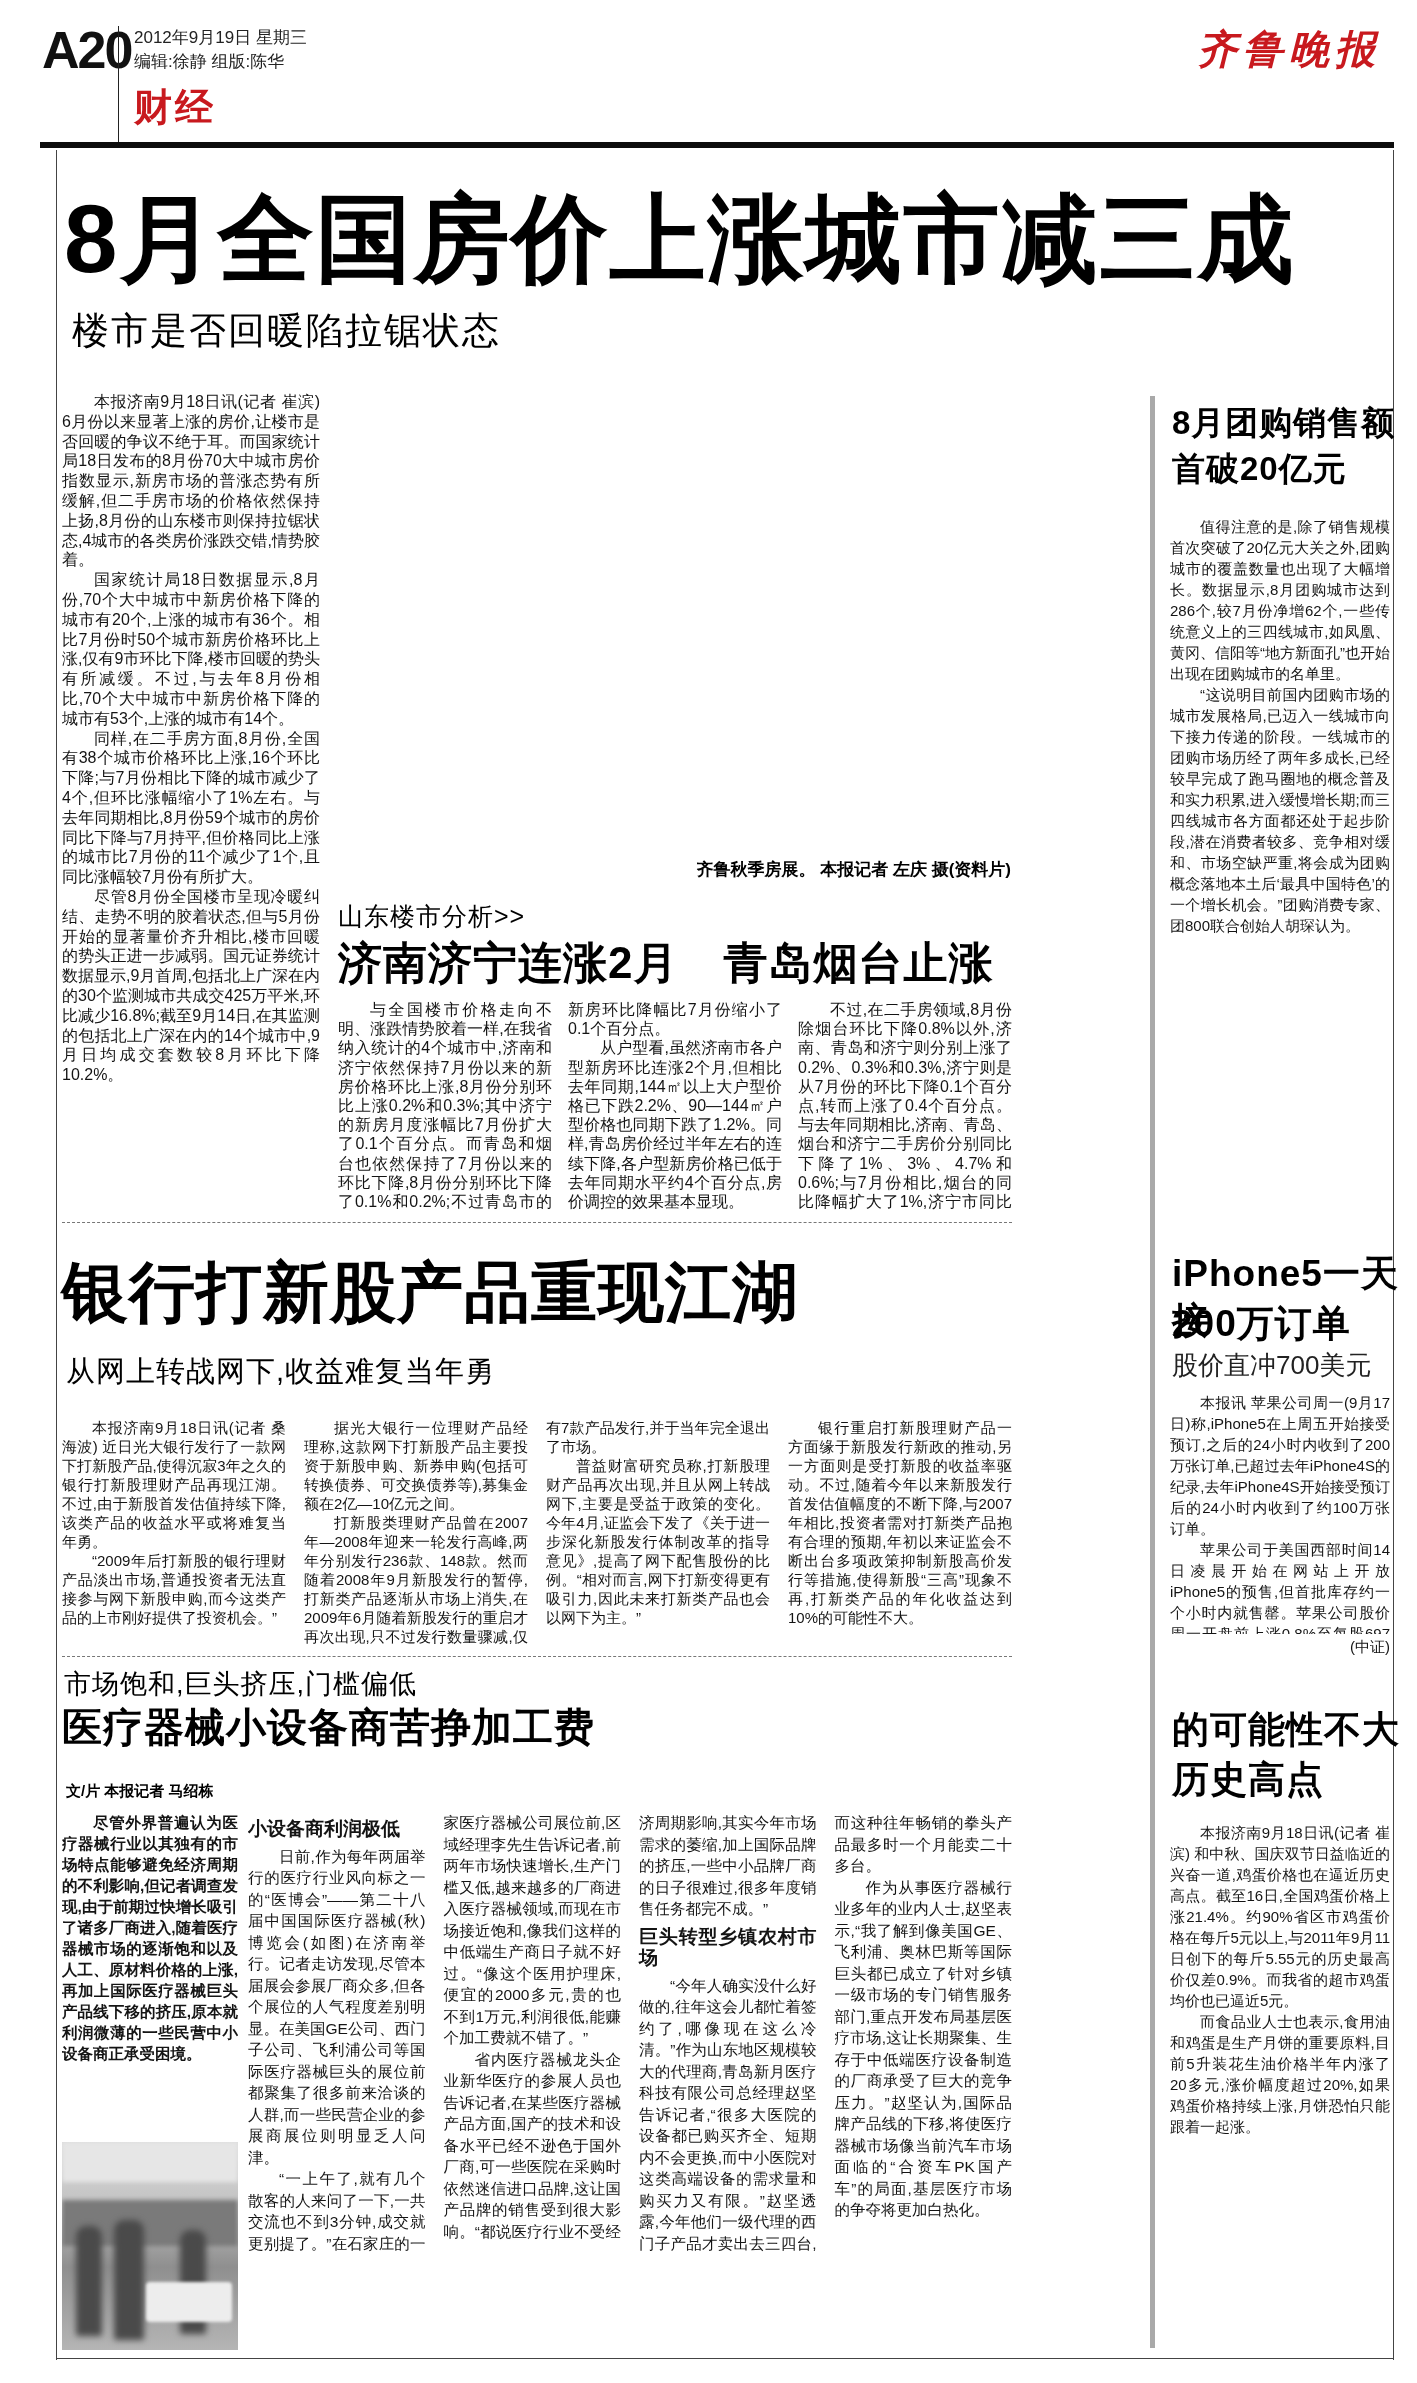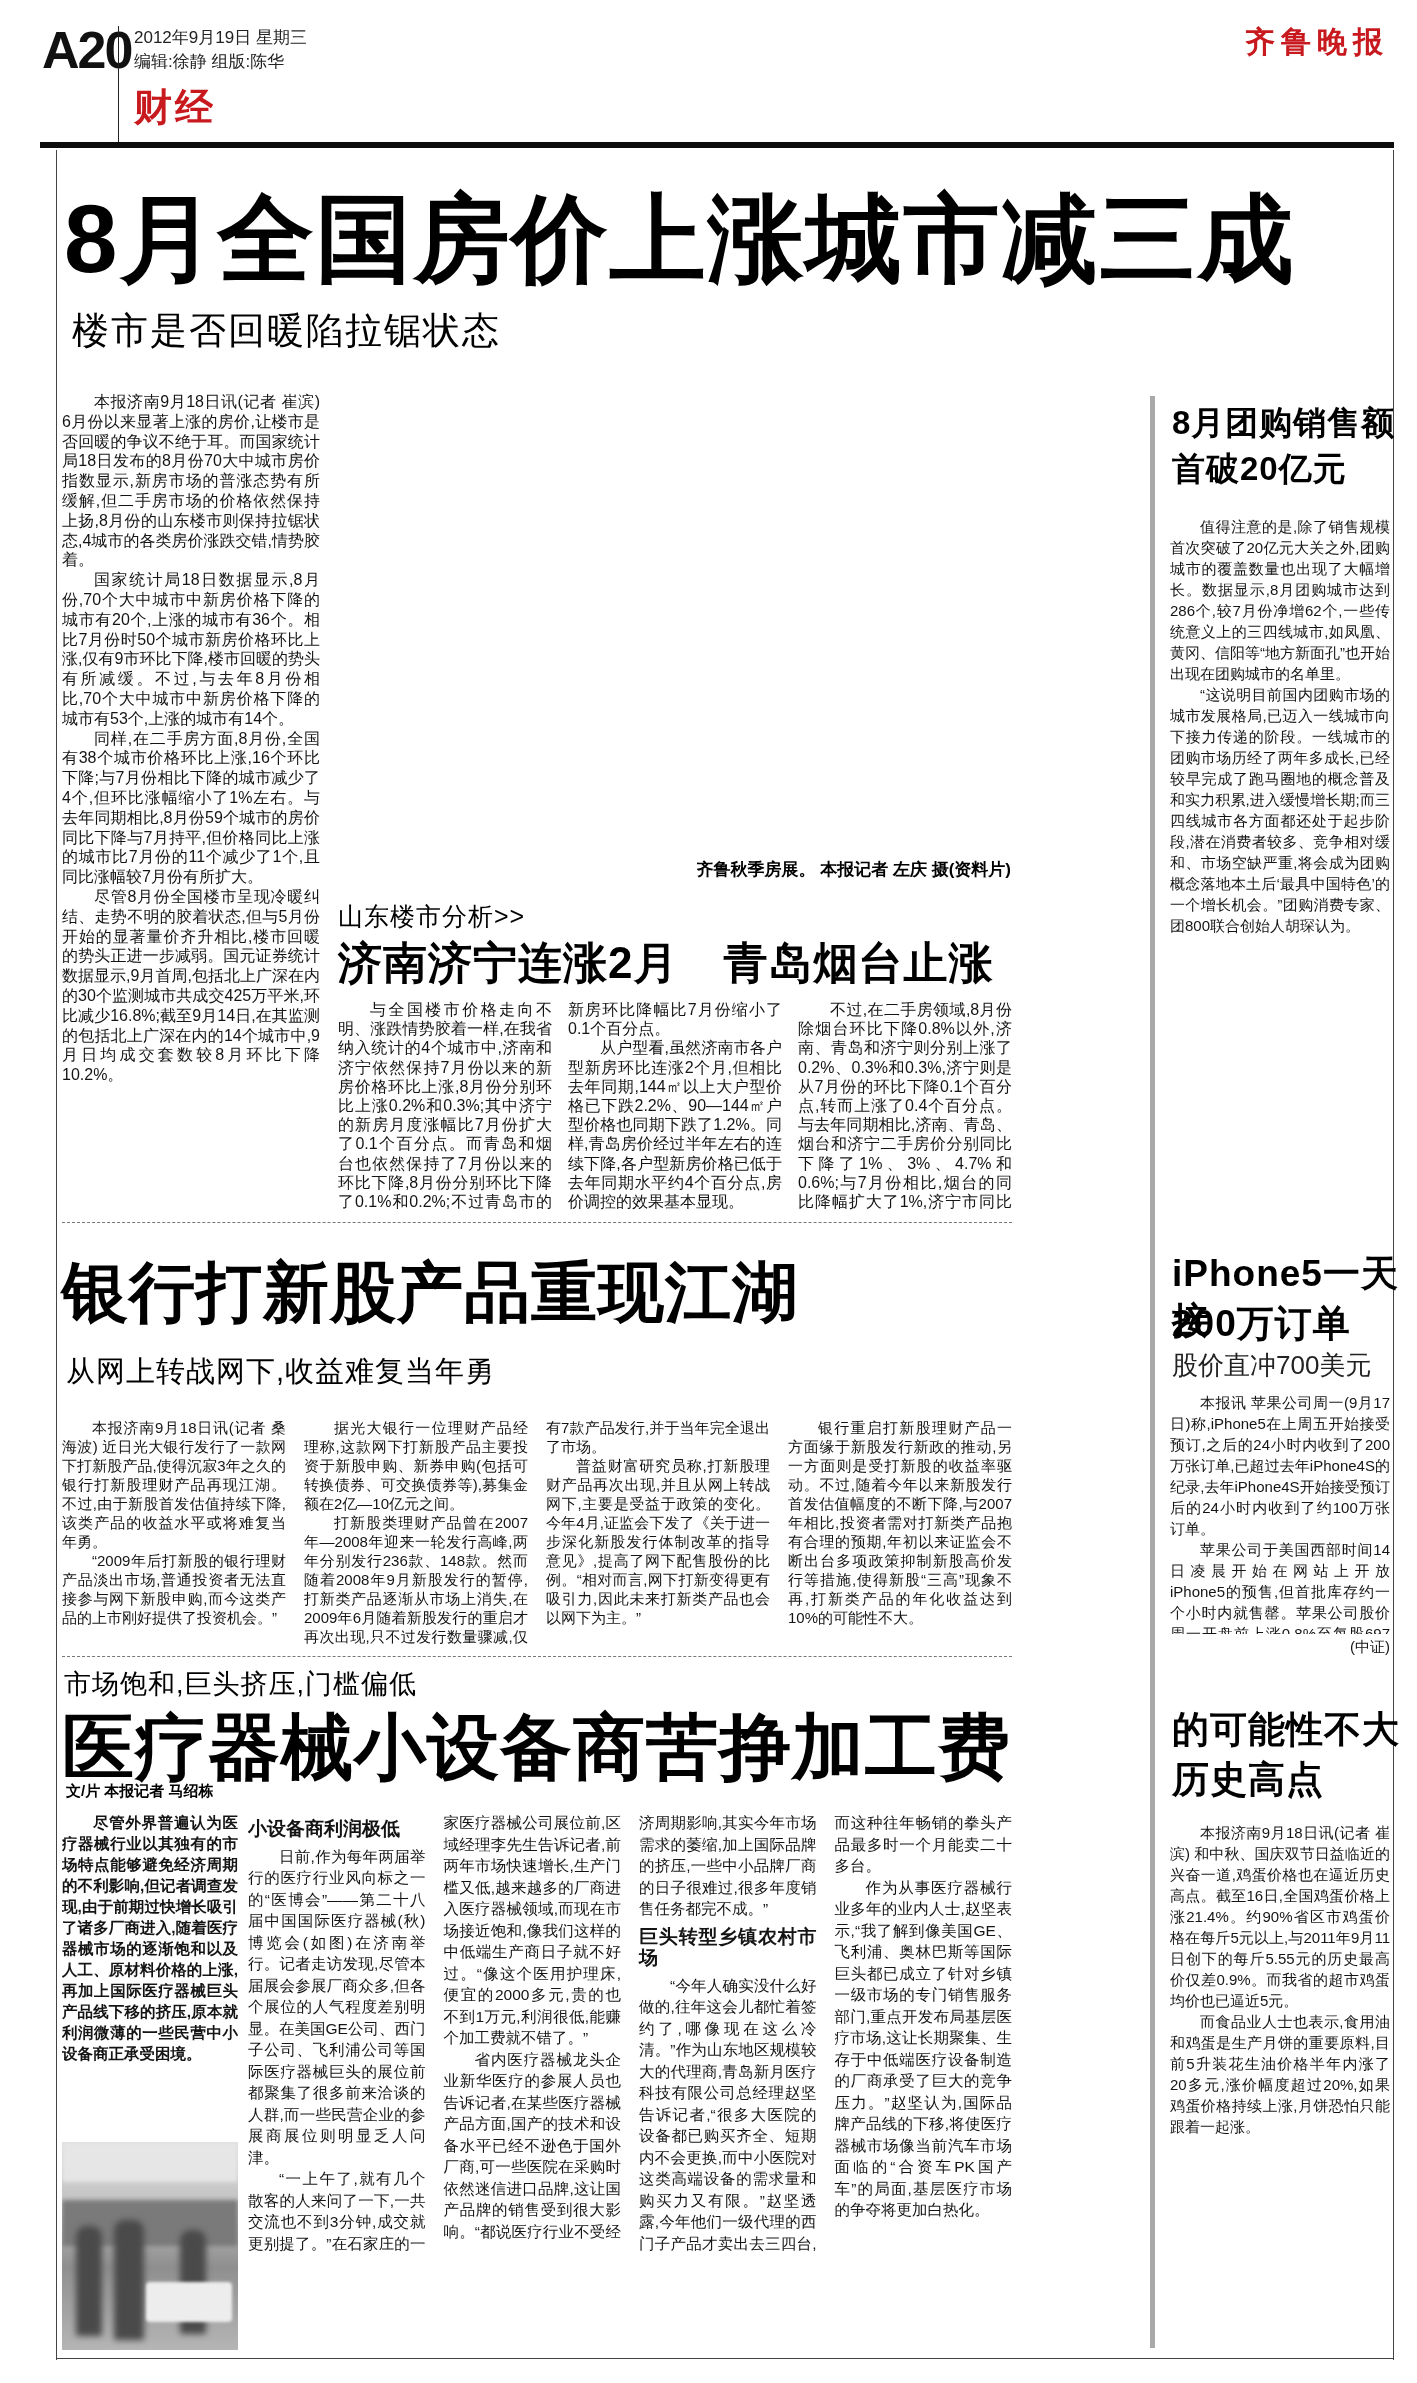--- a/index.html
+++ b/index.html
@@ -27,21 +27,21 @@
 </head>
 <body>
 
 <div class="page">
 
   <div class="abs" style="left:42px;top:20px;font-size:52px;font-weight:900;letter-spacing:-2px;">A20</div>
   <div class="abs vline" style="left:118px;top:26px;height:116px;"></div>
   <div class="abs" style="left:134px;top:26px;font-size:17px;color:#222;">2012年9月19日  星期三</div>
   <div class="abs" style="left:134px;top:50px;font-size:17px;color:#222;">编辑:徐静   组版:陈华</div>
   <div class="abs red" style="left:134px;top:82px;font-size:38px;font-weight:900;letter-spacing:3px;">财经</div>
-  <div class="abs red" style="right:28px;top:22px;font-size:30px;font-weight:700;letter-spacing:6px;">齐鲁晚报</div>
+  <div class="abs red" style="right:36px;top:22px;font-size:40px;font-weight:700;font-style:italic;letter-spacing:6px;">齐鲁晚报</div>
 
   <div class="abs" style="left:40px;top:142px;width:1354px;height:6px;background:#0d0d0d;"></div>
   <div class="abs" style="left:56px;top:150px;width:1px;height:2210px;background:#444;"></div>
   <div class="abs" style="left:1393px;top:150px;width:1px;height:2210px;background:#444;"></div>
   <div class="abs" style="left:56px;top:2358px;width:1338px;height:1px;background:#444;"></div>
 
   <div class="abs headline" style="left:64px;top:176px;font-size:96px;letter-spacing:2px;">8月全国房价上涨城市减三成</div>
   <div class="abs" style="left:72px;top:306px;font-size:37px;color:#000;letter-spacing:2px;">楼市是否回暖陷拉锯状态</div>
 
   <div class="abs body-text" style="left:62px;top:392px;width:258px;height:848px;font-size:16px;line-height:19.8px;">
@@ -70,21 +70,21 @@
     <p>“2009年后打新股的银行理财产品淡出市场,普通投资者无法直接参与网下新股申购,而今这类产品的上市刚好提供了投资机会。”</p>
     <p>据光大银行一位理财产品经理称,这款网下打新股产品主要投资于新股申购、新券申购(包括可转换债券、可交换债券等),募集金额在2亿—10亿元之间。</p>
     <p>打新股类理财产品曾在2007年—2008年迎来一轮发行高峰,两年分别发行236款、148款。然而随着2008年9月新股发行的暂停,打新类产品逐渐从市场上消失,在2009年6月随着新股发行的重启才再次出现,只不过发行数量骤减,仅有7款产品发行,并于当年完全退出了市场。</p>
     <p>普益财富研究员称,打新股理财产品再次出现,并且从网上转战网下,主要是受益于政策的变化。今年4月,证监会下发了《关于进一步深化新股发行体制改革的指导意见》,提高了网下配售股份的比例。“相对而言,网下打新变得更有吸引力,因此未来打新类产品也会以网下为主。”</p>
     <p>银行重启打新股理财产品一方面缘于新股发行新政的推动,另一方面则是受打新股的收益率驱动。不过,随着今年以来新股发行首发估值幅度的不断下降,与2007年相比,投资者需对打新类产品抱有合理的预期,年初以来证监会不断出台多项政策抑制新股高价发行等措施,使得新股“三高”现象不再,打新类产品的年化收益达到10%的可能性不大。</p>
   </div>
 
   <div class="abs dashed" style="left:62px;top:1656px;width:950px;"></div>
 
   <div class="abs" style="left:64px;top:1666px;font-size:27px;color:#000;letter-spacing:1px;">市场饱和,巨头挤压,门槛偏低</div>
-  <div class="abs headline" style="left:62px;top:1700px;font-size:72px;">医疗器械小设备商苦挣加工费</div>
+  <div class="abs headline" style="left:62px;top:1700px;font-size:40px;">医疗器械小设备商苦挣加工费</div>
   <div class="abs" style="left:66px;top:1782px;font-size:15px;font-weight:700;color:#000;">文/片 本报记者 马绍栋</div>
 
   <div class="abs body-text" style="left:62px;top:1812px;width:176px;height:322px;font-size:15.5px;line-height:21px;font-weight:700;">
     <p>尽管外界普遍认为医疗器械行业以其独有的市场特点能够避免经济周期的不利影响,但记者调查发现,由于前期过快增长吸引了诸多厂商进入,随着医疗器械市场的逐渐饱和以及人工、原材料价格的上涨,再加上国际医疗器械巨头产品线下移的挤压,原本就利润微薄的一些民营中小设备商正承受困境。</p>
   </div>
 
   <div class="abs photo2" style="left:62px;top:2142px;width:176px;height:208px;">
     <div class="abs" style="left:0;top:0;width:176px;height:40px;background:#e6e6e6;filter:blur(2px);"></div>
     <div class="abs" style="left:0;top:58px;width:176px;height:46px;background:#7a7a7a;filter:blur(2px);"></div>
     <div class="sil" style="left:14px;top:84px;width:26px;height:110px;"></div>

